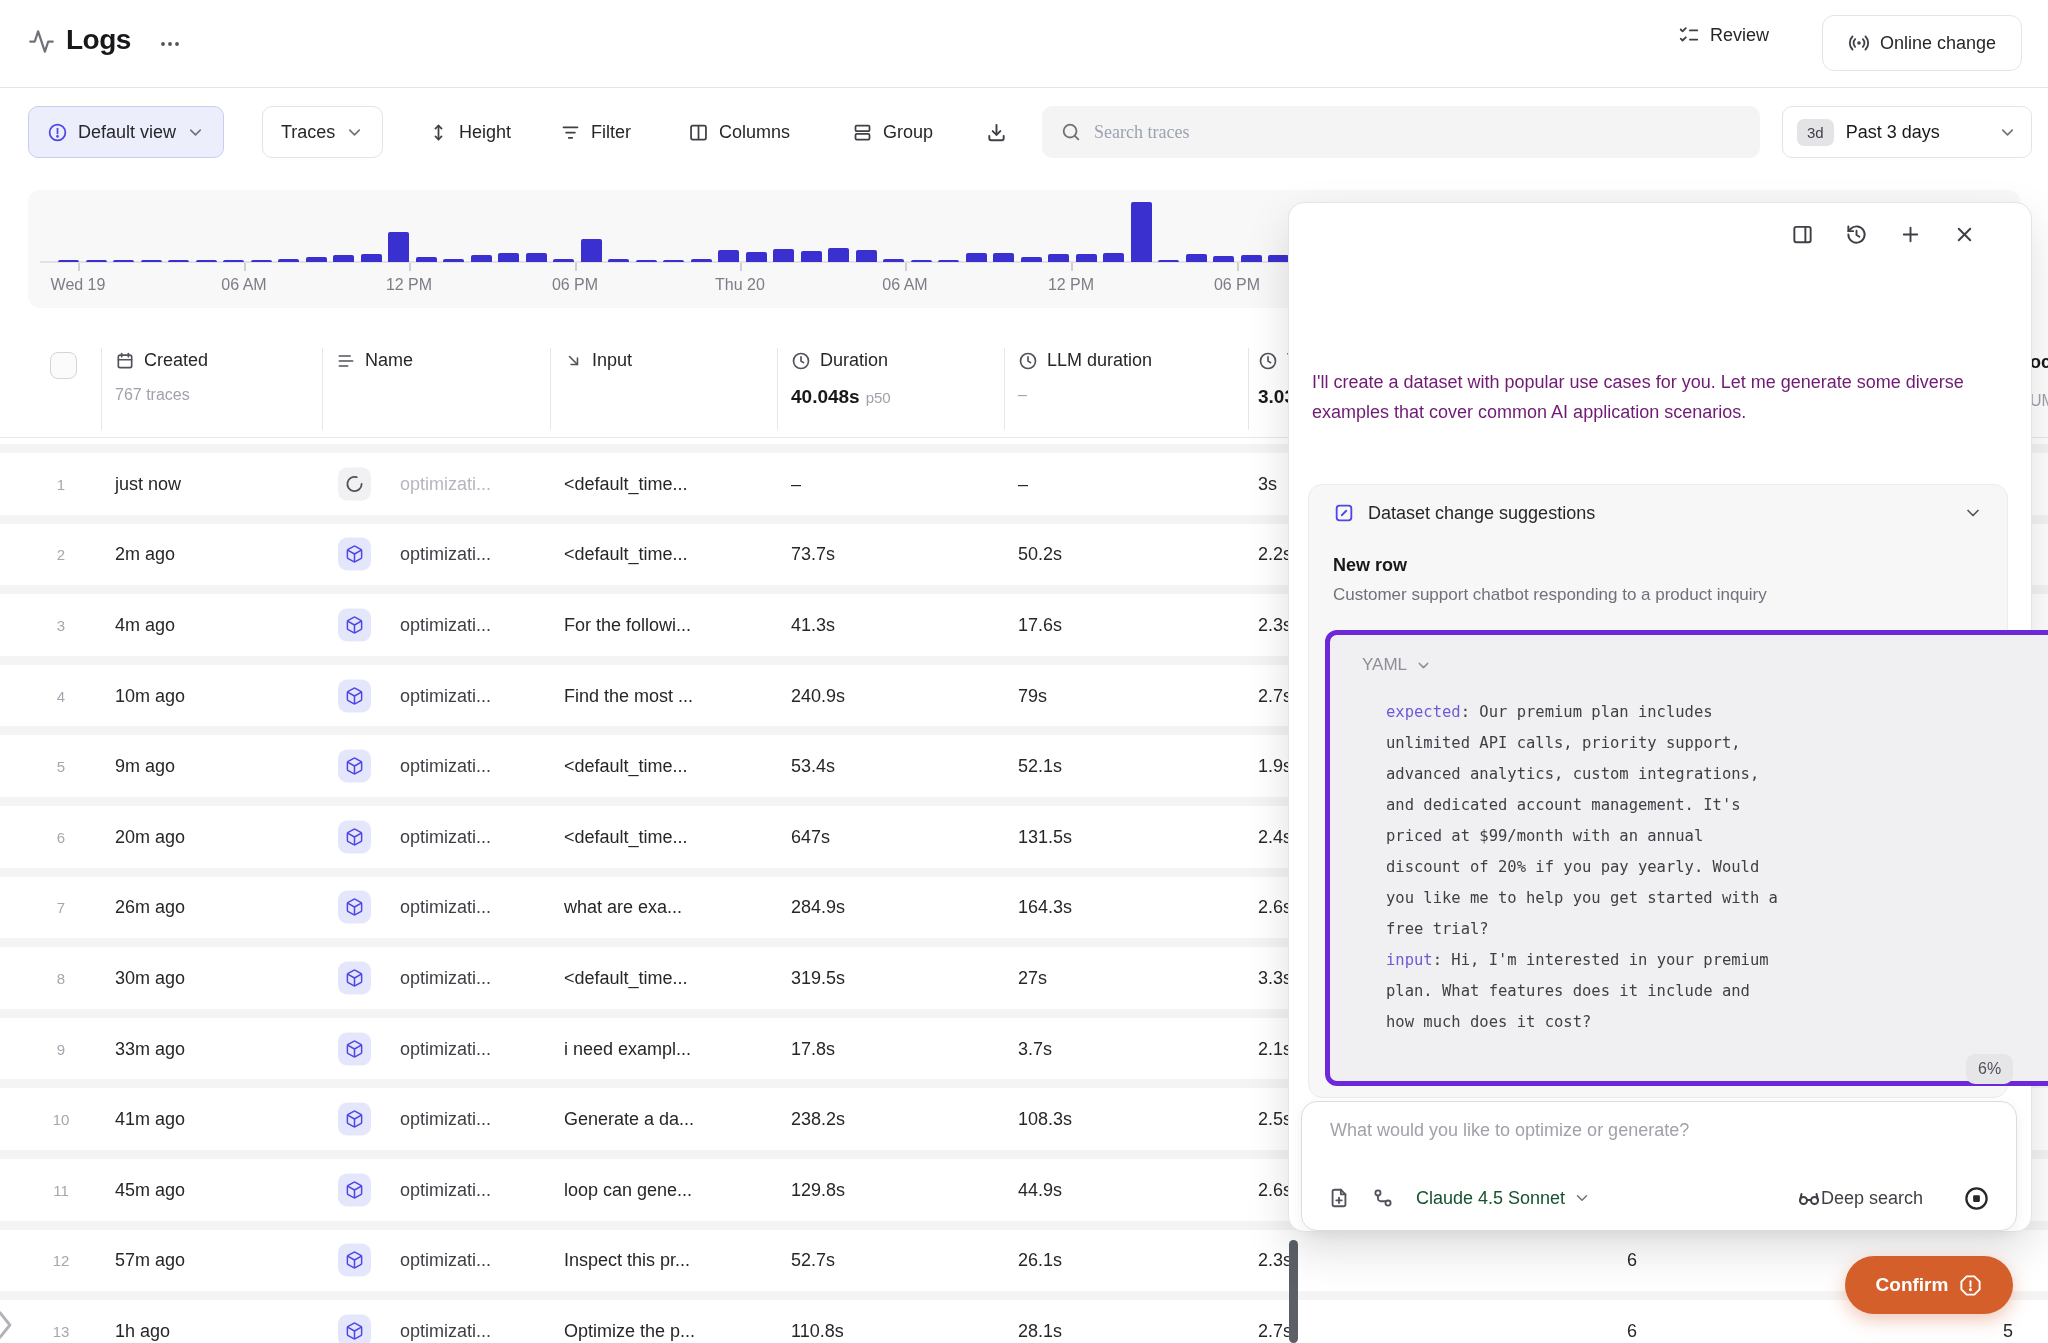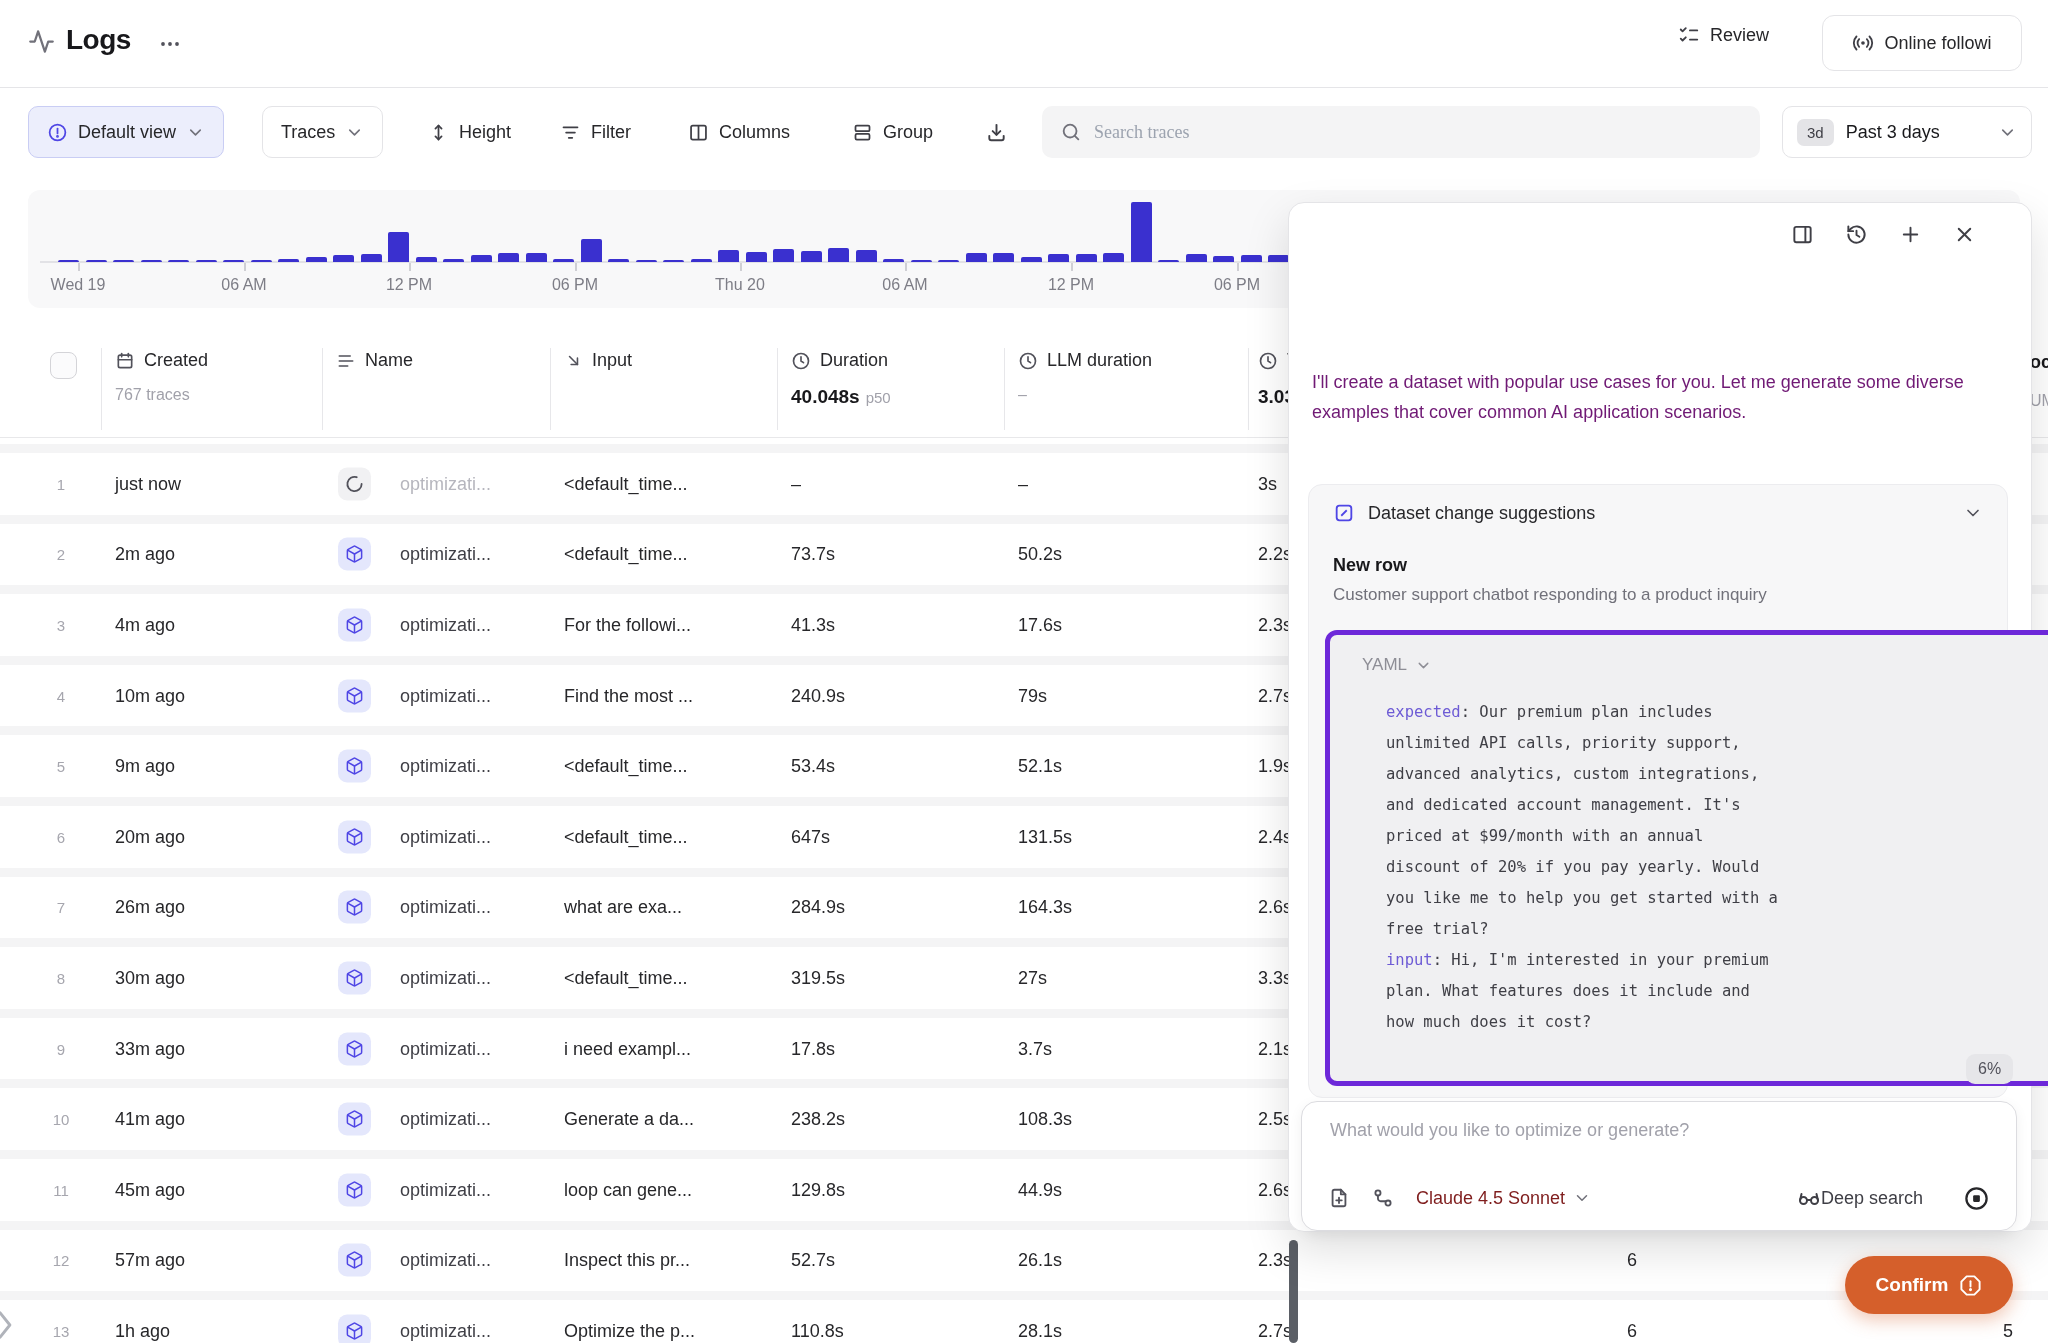--- a/index.html
+++ b/index.html
@@ -95,21 +95,21 @@
   .yaml-head { position:absolute; left:32px; top:20px; display:flex; align-items:center; gap:8px; font-size:17px; color:#8e8e96; cursor:pointer; }
   .code { position:absolute; left:56px; top:62px; font-family:"DejaVu Sans Mono","Liberation Mono",monospace;
     font-size:15.5px; line-height:31px; color:#3f3f46; white-space:pre; }
   .ckey { color:#6d5bd5; }
   .pct-badge { position:absolute; left:657px; top:569px; background:#e6e6e9; border-radius:9px; padding:6px 12px; font-size:16px; color:#52525b; }
   .composer { position:absolute; left:12px; top:898px; width:716px; height:130px; background:#fff; border:1px solid #dcdce0;
     border-radius:16px; box-shadow:0 4px 14px rgba(0,0,0,.06); }
   .composer input { position:absolute; left:28px; top:18px; width:640px; border:0; outline:0; font-size:18px; color:#27272a; font-family:inherit; }
   .composer input::placeholder { color:#a1a1aa; }
   .composer-bar { position:absolute; left:0; top:74px; width:100%; height:44px; display:flex; align-items:center; padding:0 26px; gap:22px; }
-  .model-select { display:flex; align-items:center; gap:8px; font-size:18px; color:#7f1d1d; cursor:pointer; }
+  .model-select { display:flex; align-items:center; gap:8px; font-size:18px; color:#14532d; cursor:pointer; }
   .deep-search { margin-left:auto; display:flex; align-items:center; gap:0; font-size:18px; color:#3f3f46; cursor:pointer; }
   .stop-btn { margin-left:18px; cursor:pointer; }
 
   .confirm-btn { position:absolute; left:1845px; top:1256px; width:168px; height:58px; background:#d55f2b; border-radius:30px; z-index:60;
     display:flex; align-items:center; justify-content:center; gap:11px; color:#fff; font-size:19px; font-weight:600; cursor:pointer;
     box-shadow:0 6px 18px rgba(213,95,43,.35); }
 </style>
 </head>
 <body>
 
@@ -141,21 +141,21 @@
   <div class="scoring-btn">
     <span class="icon">
       <svg width="22" height="22" viewBox="0 0 24 24" fill="none" stroke="#3f3f46" stroke-width="2" stroke-linecap="round">
           <path d="M4.9 19.1C1 15.2 1 8.8 4.9 4.9"></path>
           <path d="M7.8 16.2c-2.3-2.3-2.3-6.1 0-8.5"></path>
           <circle cx="12" cy="12" r="2" fill="#3f3f46" stroke="none"></circle>
           <path d="M16.2 7.8c2.3 2.3 2.3 6.1 0 8.5"></path>
           <path d="M19.1 4.9C23 8.8 23 15.2 19.1 19.1"></path>
         </svg>
     </span>
-    <span>Online followi</span>
+    <span>Online change</span>
   </div>
 </div>
 <div class="top-divider"></div>
 
 <div class="toolbar-btn pill default-view">
   <span class="icon">
     <svg width="21" height="21" viewBox="0 0 24 24" fill="none" stroke="#4f46e5" stroke-width="2" stroke-linecap="round">
         <circle cx="12" cy="12" r="9"></circle>
         <line x1="12" y1="7.5" x2="12" y2="13"></line>
         <circle cx="12" cy="16.5" r="0.6" fill="#4f46e5"></circle>

